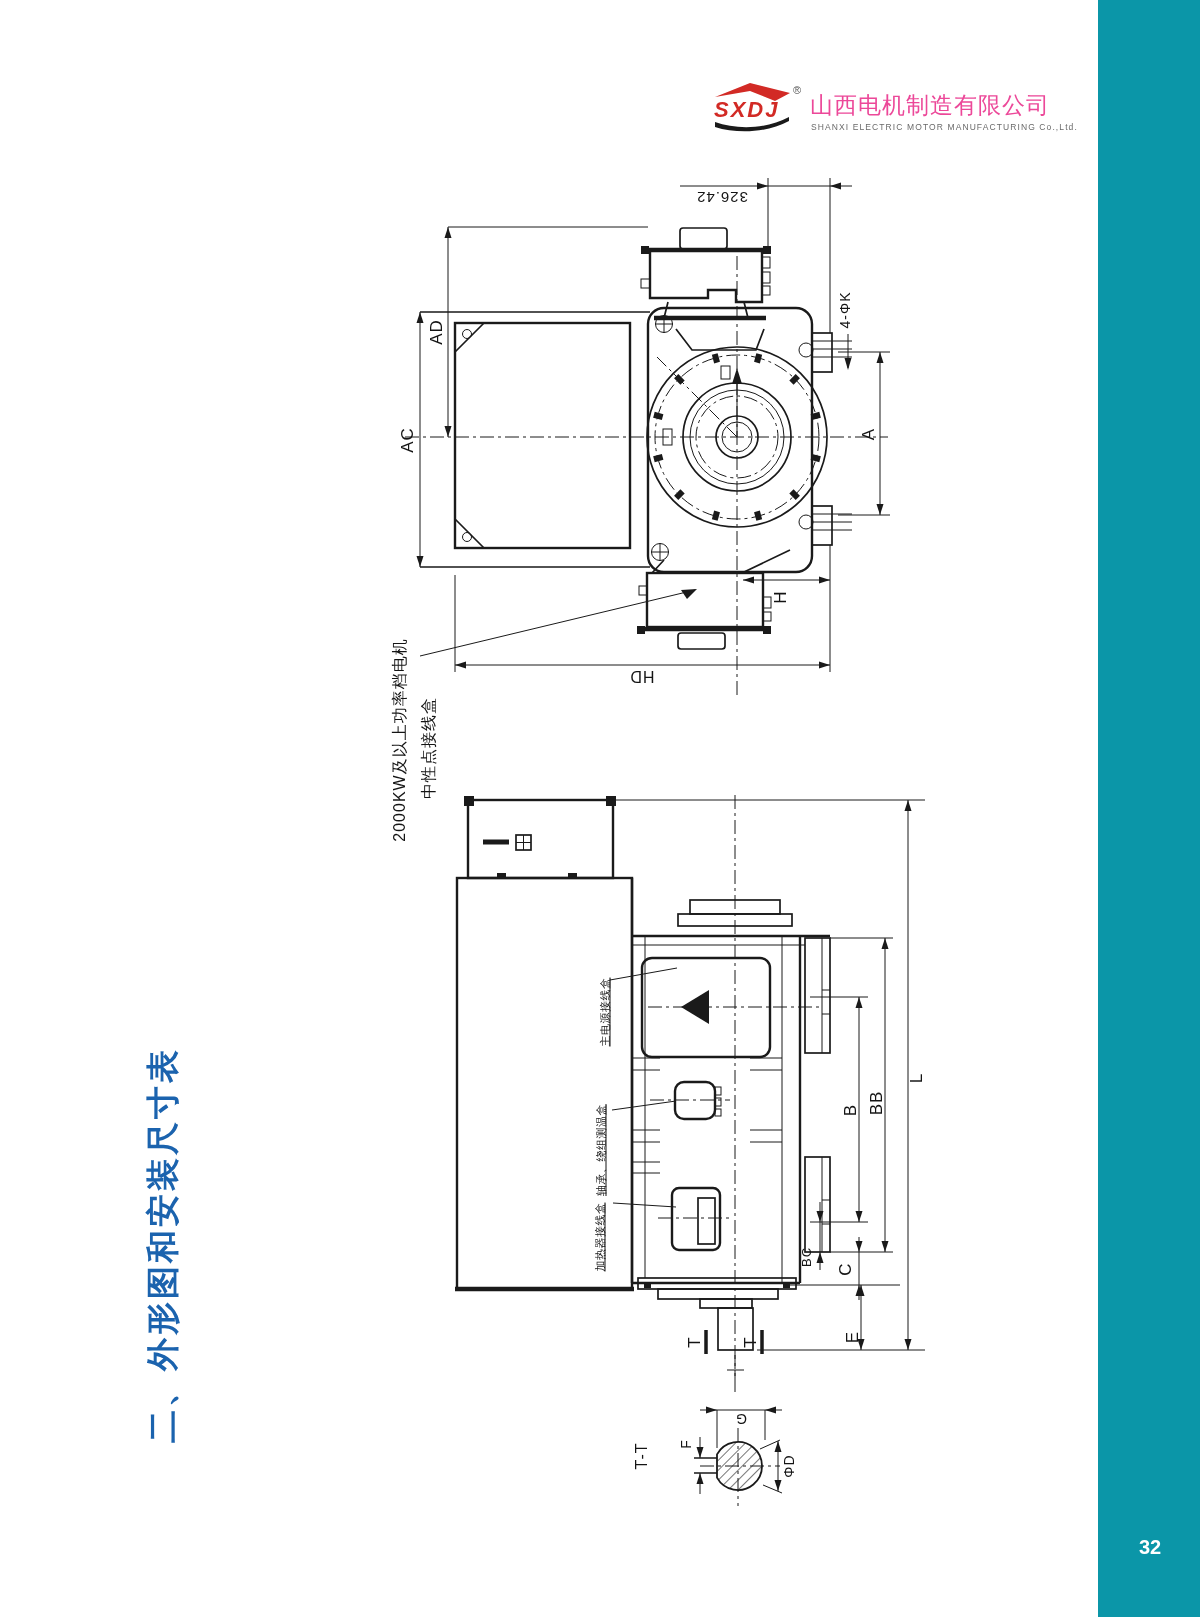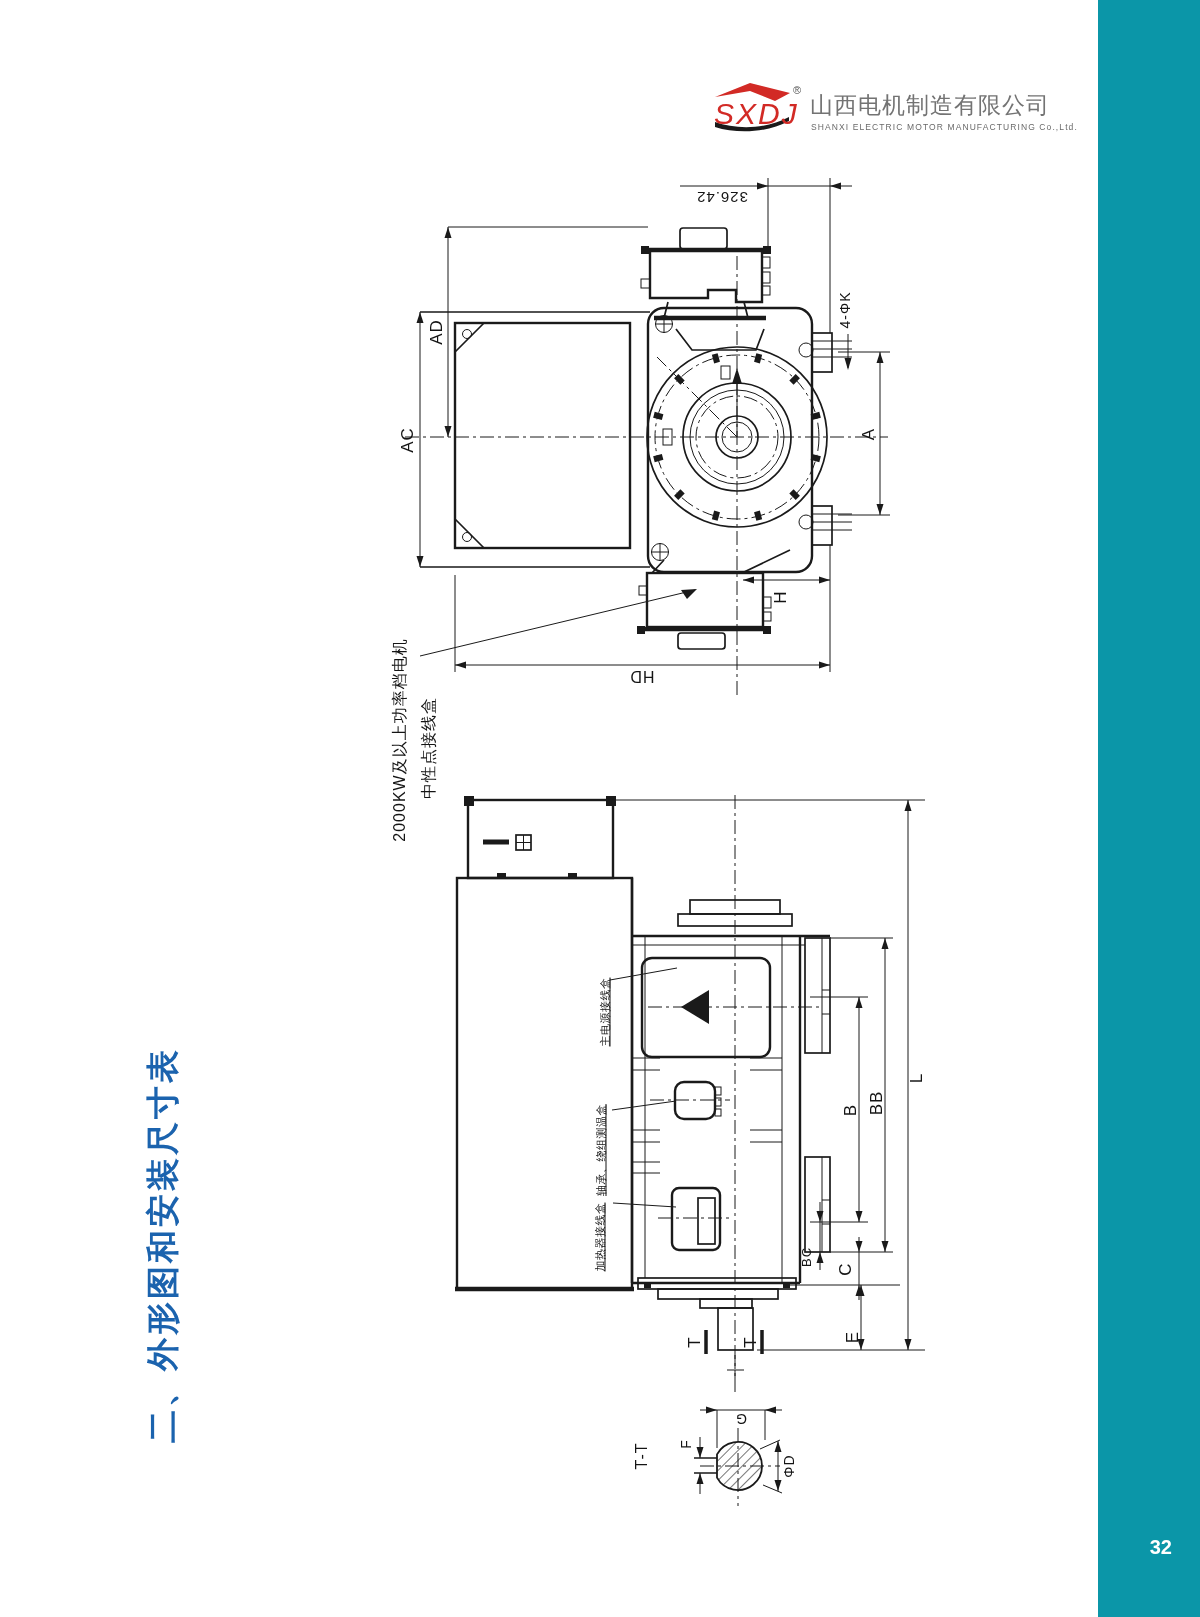--- a/index.html
+++ b/index.html
@@ -1,35 +1,35 @@
 <!DOCTYPE html>
 <html><head>
 <meta charset="utf-8">
 <style>
   html,body{margin:0;padding:0;background:#e8e8e8;}
   .page{position:relative;width:1200px;height:1617px;background:#ffffff;overflow:hidden;
         font-family:"Liberation Sans",sans-serif;}
   .accent-bar{position:absolute;top:0;right:0;width:102px;height:100%;}
-  .page-num{position:absolute;left:1128px;top:1536px;width:44px;text-align:right;
+  .page-num{position:absolute;left:1128px;top:1536px;width:44px;text-align:center;
             font-size:20px;font-weight:bold;color:#ffffff;}
   .lineart{position:absolute;left:0;top:0;}
   
   .dim{position:absolute;transform:translate(-50%,-50%) rotate(-90deg);
        font-size:17px;color:#141414;white-space:nowrap;letter-spacing:1px;}
   .r180{transform:translate(-50%,-50%) rotate(180deg);}
   .f16{font-size:16px;} .f15{font-size:15px;} .f14{font-size:14px;} .f13{font-size:13px;}
   .note{font-size:16px;letter-spacing:1px;}
   .jbnote{font-size:11px;letter-spacing:0.5px;text-decoration:underline;}
   .doc-title{position:absolute;left:163px;top:1245px;transform:translate(-50%,-50%) rotate(-90deg);
        font-size:33px;font-weight:bold;letter-spacing:3px;white-space:nowrap;}
   
-  .brand-text{position:absolute;left:714px;top:97px;font-size:30px;font-weight:normal;
+  .brand-text{position:absolute;left:714px;top:97px;font-size:22px;font-weight:bold;
        font-style:italic;letter-spacing:2px;}
   .reg-mark{position:absolute;left:793px;top:84px;font-size:11px;color:#555;}
-  .company-cn{position:absolute;left:810px;top:90px;font-size:23px;color:#737373;letter-spacing:1px;white-space:nowrap;}
+  .company-cn{position:absolute;left:810px;top:90px;font-size:23px;color:#ec4899;letter-spacing:1px;white-space:nowrap;}
   .company-en{position:absolute;left:811px;top:122px;font-size:8.5px;color:#6a6a6a;letter-spacing:1.1px;white-space:nowrap;}
   
   .thin{fill:none;stroke:#1a1a1a;stroke-width:1;}
   .med{fill:none;stroke:#1a1a1a;stroke-width:1.7;}
   .thick{fill:none;stroke:#1a1a1a;stroke-width:2.4;}
   .xthick{fill:none;stroke:#1a1a1a;stroke-width:4.5;}
   .cl{fill:none;stroke:#1a1a1a;stroke-width:1;stroke-dasharray:14 4 3 4;}
   .ink{fill:#1a1a1a;stroke:none;}
 </style>
 </head>

